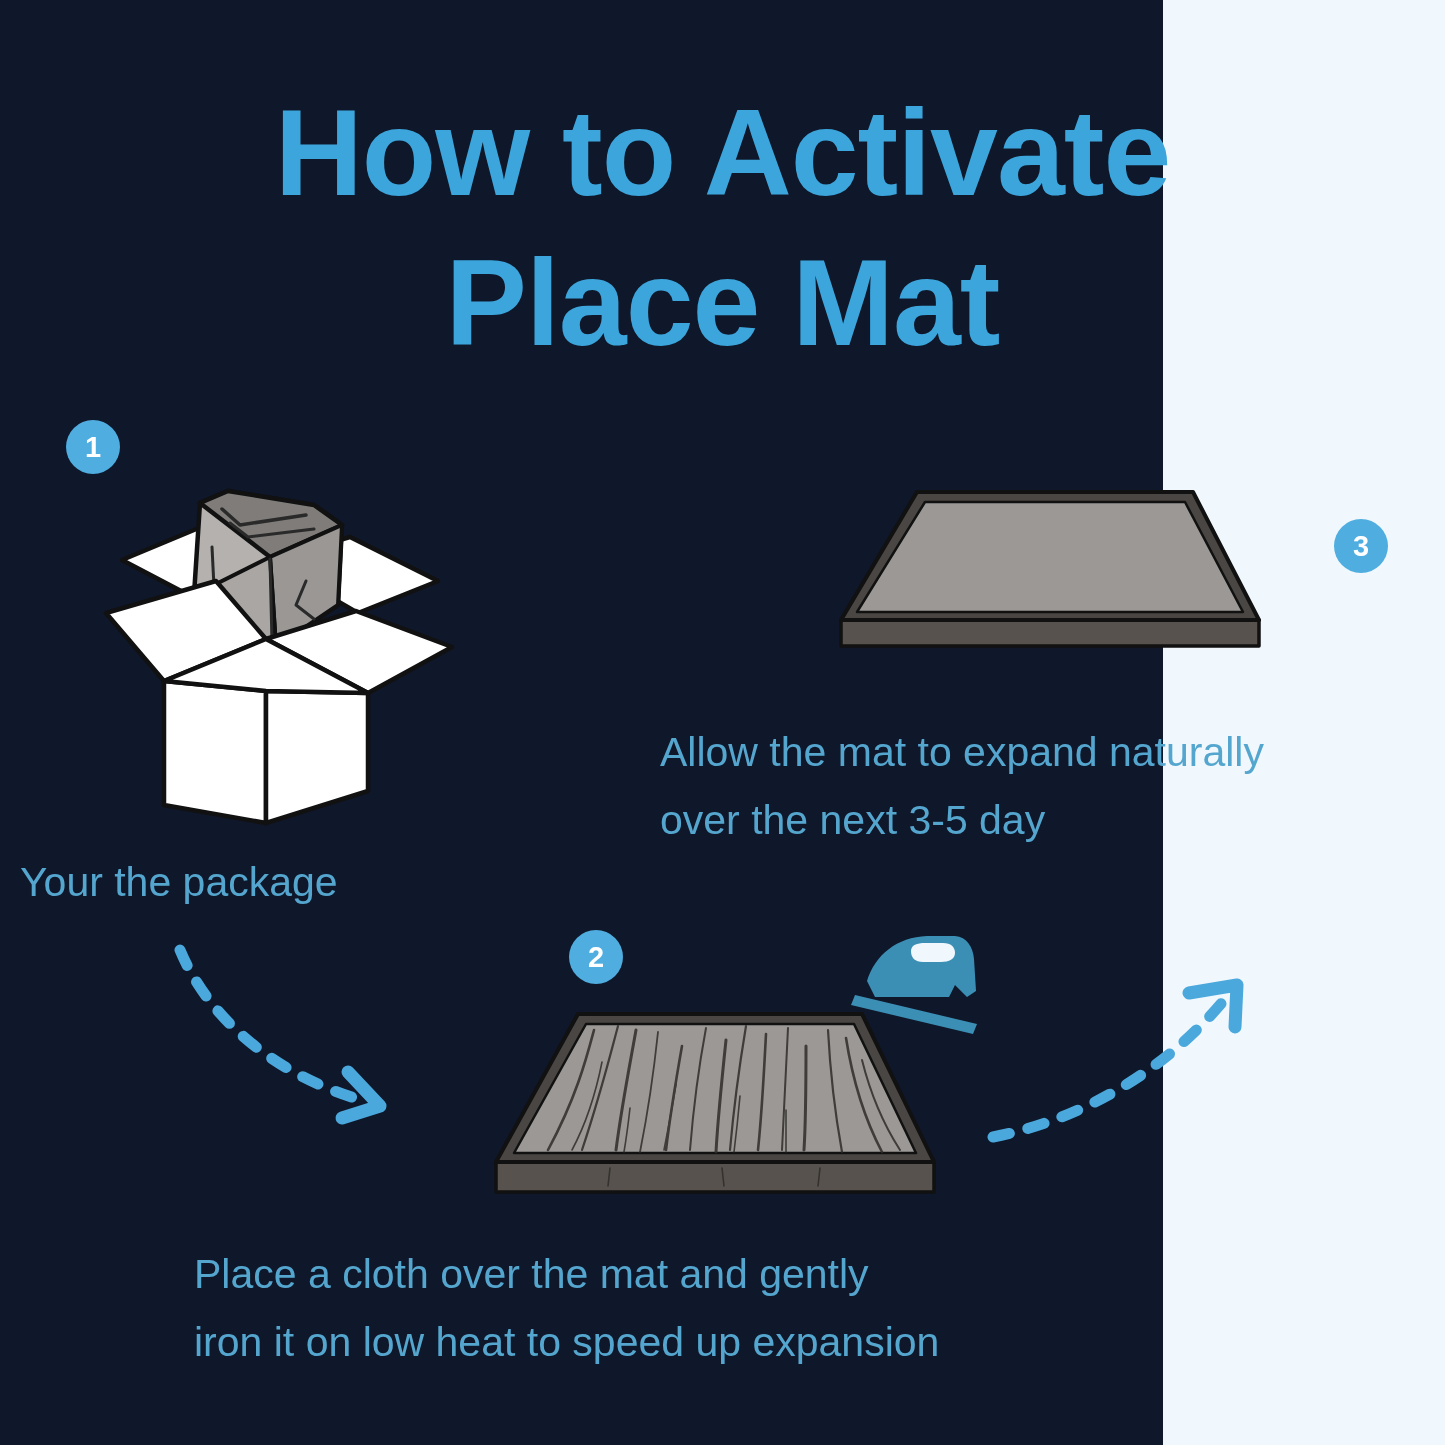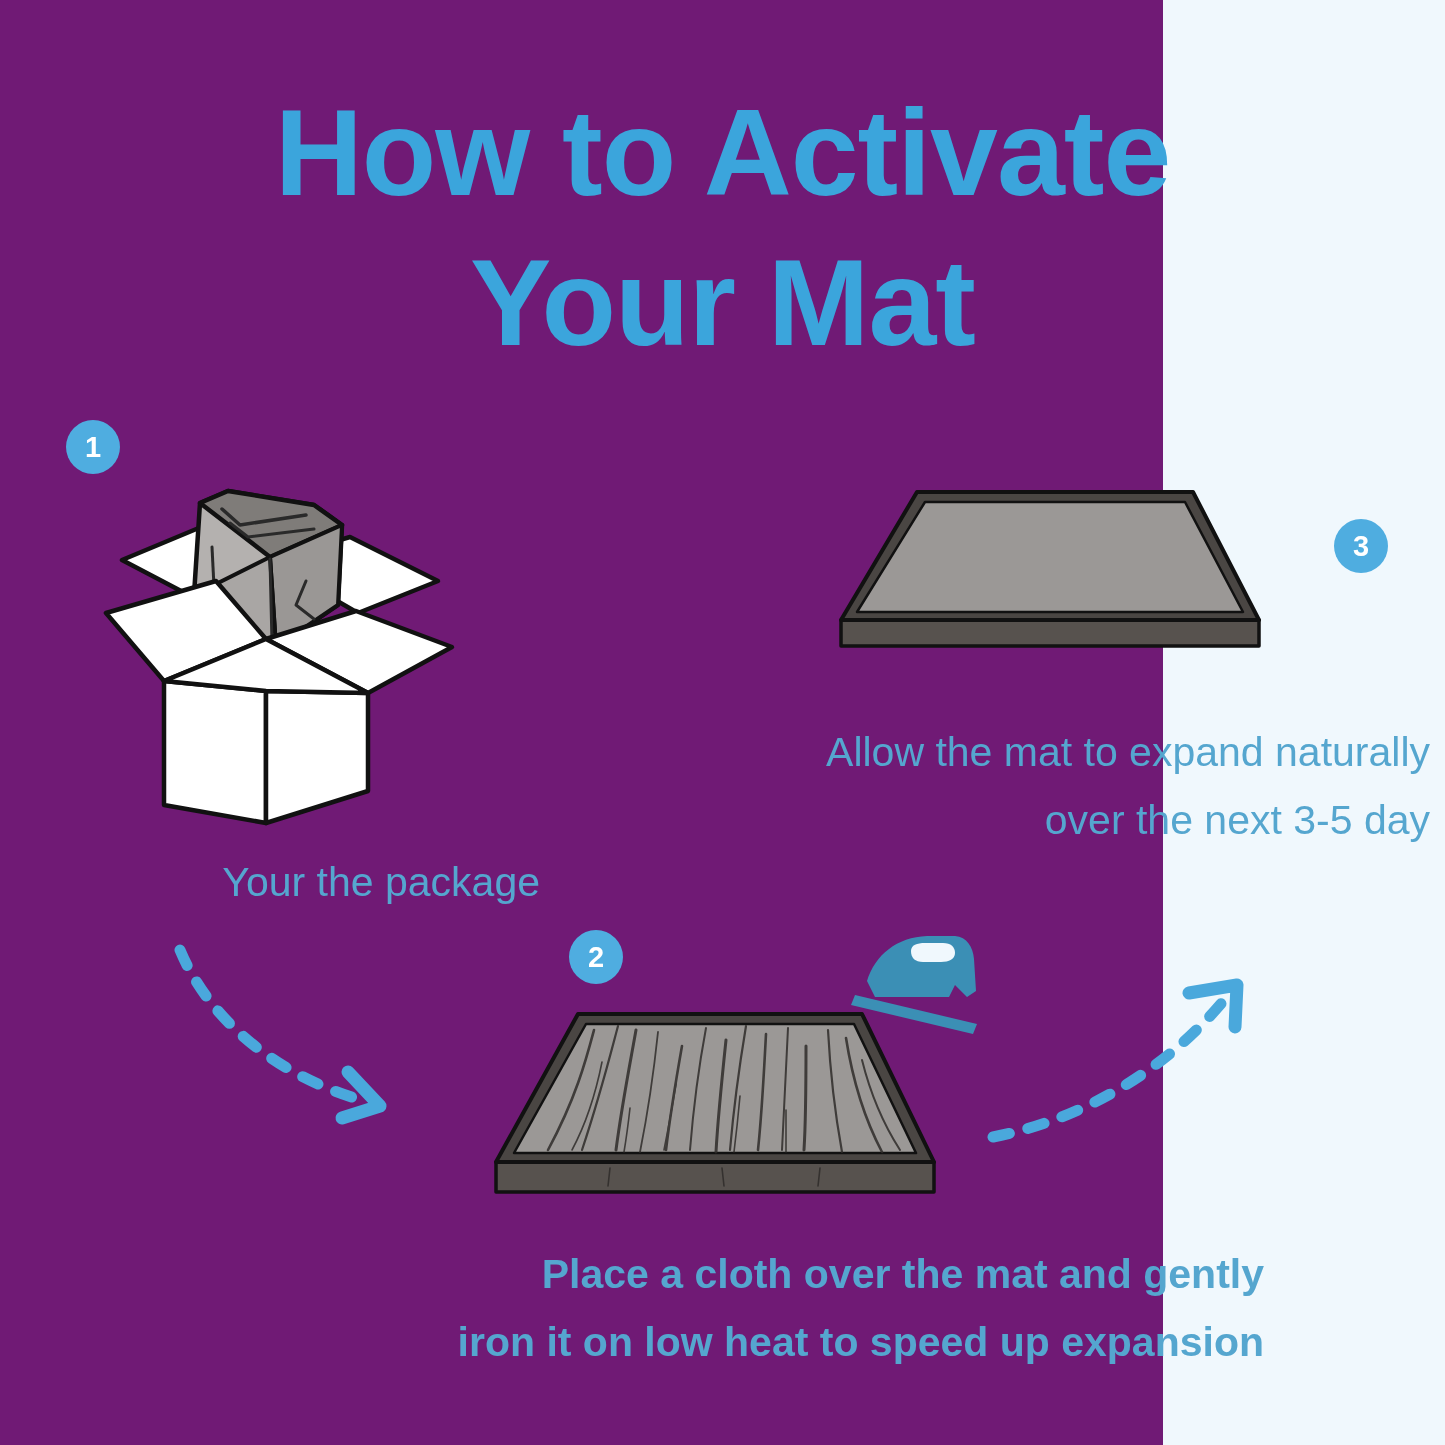--- a/index.html
+++ b/index.html
@@ -11,21 +11,21 @@
     width: 1445px;
     height: 1445px;
     background: #f0f8fd;
     font-family: "Liberation Sans", sans-serif;
     overflow: hidden;
   }
   #canvas {
     position: relative;
     width: 1163px;
     height: 1445px;
-    background: #701a75;
+    background: #0f172a;
   }
 
   
   .title {
     position: absolute;
     left: 0;
     top: 78px;
     width: 1445px;
     text-align: center;
     color: #3ba5dc;
@@ -56,38 +56,37 @@
   #badge-2 { left: 569px; top: 930px; }
   #badge-3 { left: 1334px; top: 519px; }
 
   
   .caption {
     position: absolute;
     color: #55a6cf;
     font-family: "Liberation Sans", sans-serif;
     font-size: 41px;
     line-height: 68px;
-    text-align: right;
+    text-align: left;
     white-space: pre-line;
   }
   #caption-1 {
     left: 20px;
     top: 848px;
     width: 520px;
   }
   #caption-3 {
     left: 660px;
     top: 718px;
     width: 770px;
   }
   #caption-2 {
-    left: 224px;
+    left: 194px;
     top: 1240px;
     width: 1040px;
-    font-weight: bold;
   }
 
   
   .art {
     position: absolute;
   }
   #art-box   { left: 100px; top: 485px;  width: 360px; height: 340px; }
   #art-mat3  { left: 835px; top: 470px;  width: 450px; height: 200px; }
   #art-mat2  { left: 490px; top: 1000px; width: 470px; height: 215px; }
   #art-iron  { left: 845px; top: 925px;  width: 150px; height: 115px; }
@@ -96,21 +95,21 @@
 
   svg { display: block; overflow: visible; }
 </style>
 </head>
 <body>
 
 <div id="canvas">
 
   <div class="title">
     <span class="line1">How to Activate</span>
-    <span class="line2">Your Mat</span>
+    <span class="line2">Place Mat</span>
   </div>
 
   <div class="badge" id="badge-1">1</div>
 
   <div class="art" id="art-box">
     <svg width="360" height="340" viewBox="0 0 360 340">
       <g stroke="#111111" stroke-width="4.5" stroke-linejoin="round" stroke-linecap="round" fill="none">
 
         <path d="M22 75 L118 35 L200 70 L104 118 Z" fill="#ffffff"></path>
         <path d="M338 96 L250 52 L168 76 L258 128 Z" fill="#ffffff"></path>

